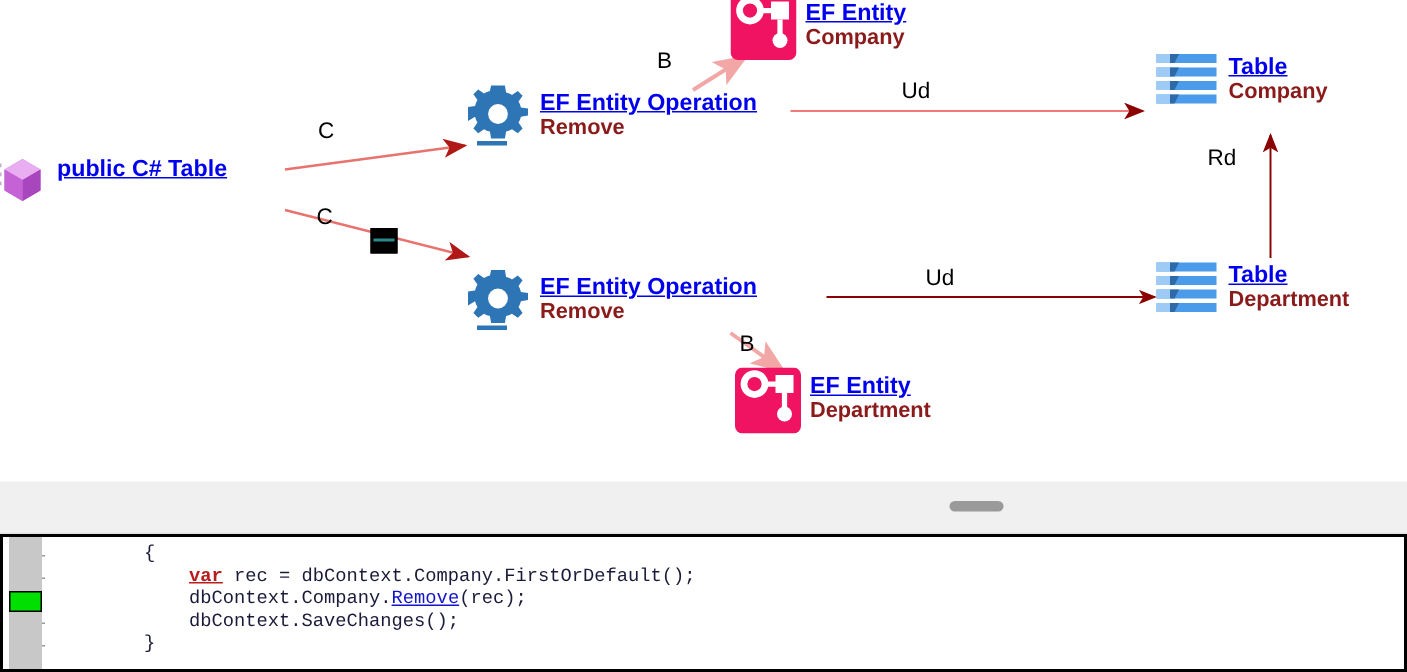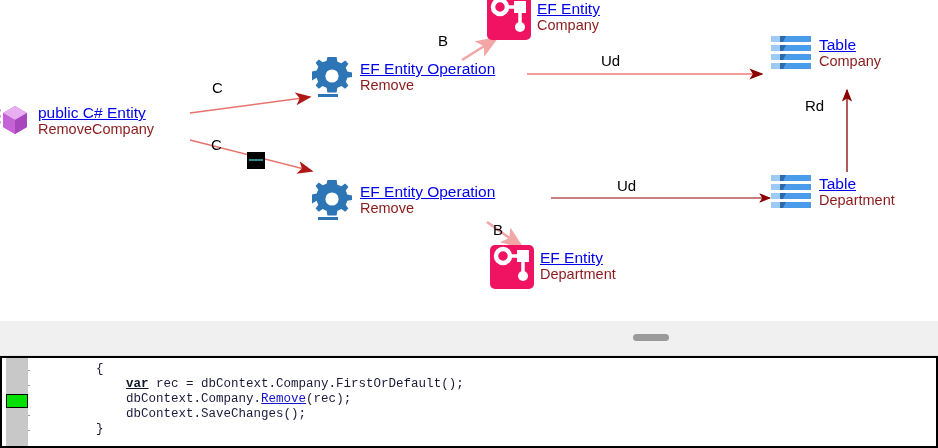--- a/index.html
+++ b/index.html
@@ -39,20 +39,21 @@
     gap: 6px;
   }
   .node-icon {
     flex: 0 0 auto;
     position: relative;
   }
   .node-text {
     display: flex;
     flex-direction: column;
     line-height: 1.05;
+    font-weight: bold;
   }
   .node-title {
     color: #0000ee;
     text-decoration: underline;
     font-size: 15.5px;
     font-family: "Liberation Sans", sans-serif;
     white-space: nowrap;
     cursor: pointer;
   }
   .node-sub {
@@ -181,21 +182,21 @@
     top: 4px;
     font-family: "Liberation Mono", monospace;
     font-size: 12.5px;
     line-height: 15px;
     color: #1a1a3a;
     white-space: pre;
   }
   .code-line { height: 15px; white-space: pre; }
   .tok-plain  { color: #1a1a3a; }
   .tok-u      { color: #1a1a3a; }
-  .tok-kw     { color: #0f172a; text-decoration: underline; font-weight: bold; }
+  .tok-kw     { color: #b91c1c; text-decoration: underline; font-weight: bold; }
   .tok-blue   { color: #1414cc; text-decoration: underline; }
   .code-indent { display: inline-block; }
 </style>
 </head>
 <body>
 
 <div id="diagram-canvas">
 
   <svg id="diagram-svg" viewBox="0 0 938 320" xmlns="http://www.w3.org/2000/svg">
     <defs>
@@ -245,22 +246,21 @@
           <rect x="0" y="12" width="3" height="2.5" fill="#9a6aa8"></rect>
           <rect x="0" y="18" width="3" height="2.5" fill="#9a6aa8"></rect>
         </g>
         <polygon points="17,3 29,10 29,24 17,31 5,24 5,10" fill="#c563d6"></polygon>
         <polygon points="17,3 29,10 17,17 5,10" fill="#e9aef2"></polygon>
         <polygon points="17,17 29,10 29,24 17,31" fill="#a846bd"></polygon>
         <polygon points="17,17 5,10 5,24 17,31" fill="#c563d6"></polygon>
       </svg>
     </div>
     <div class="node-text" style="margin-top:2px;">
-      <span class="node-title">public C# Entity</span>
-      <span class="node-sub">RemoveCompany</span>
+      <span class="node-title">public C# Table</span>
     </div>
   </div>
 
   <div class="node" style="left:310px; top:54px;">
     <div class="node-icon">
       <svg class="icon-gear" viewBox="0 0 44 44" xmlns="http://www.w3.org/2000/svg">
         <path fill="#2e75b6" d="M22 3 l4.6 0 0.8 4.7 a14.8 14.8 0 0 1 3.9 1.6 l3.9-2.7 3.2 3.2 -2.7 3.9 a14.8 14.8 0 0 1 1.6 3.9 l4.7 0.8 0 4.6 -4.7 0.8 a14.8 14.8 0 0 1 -1.6 3.9 l2.7 3.9 -3.2 3.2 -3.9-2.7 a14.8 14.8 0 0 1 -3.9 1.6 l-0.8 4.7 -4.6 0 -4.6 0 -0.8-4.7 a14.8 14.8 0 0 1 -3.9-1.6 l-3.9 2.7 -3.2-3.2 2.7-3.9 a14.8 14.8 0 0 1 -1.6-3.9 L2 26.6 2 22 2 17.4 l4.7-0.8 a14.8 14.8 0 0 1 1.6-3.9 L5.6 8.8 8.8 5.6 l3.9 2.7 a14.8 14.8 0 0 1 3.9-1.6 L17.4 3 Z"></path>
         <circle cx="22" cy="22" r="6.6" fill="#ffffff"></circle>
       </svg>
       <div style="position:absolute; left:8px; top:40px; width:20px; height:3px; background:#2e75b6;"></div>

